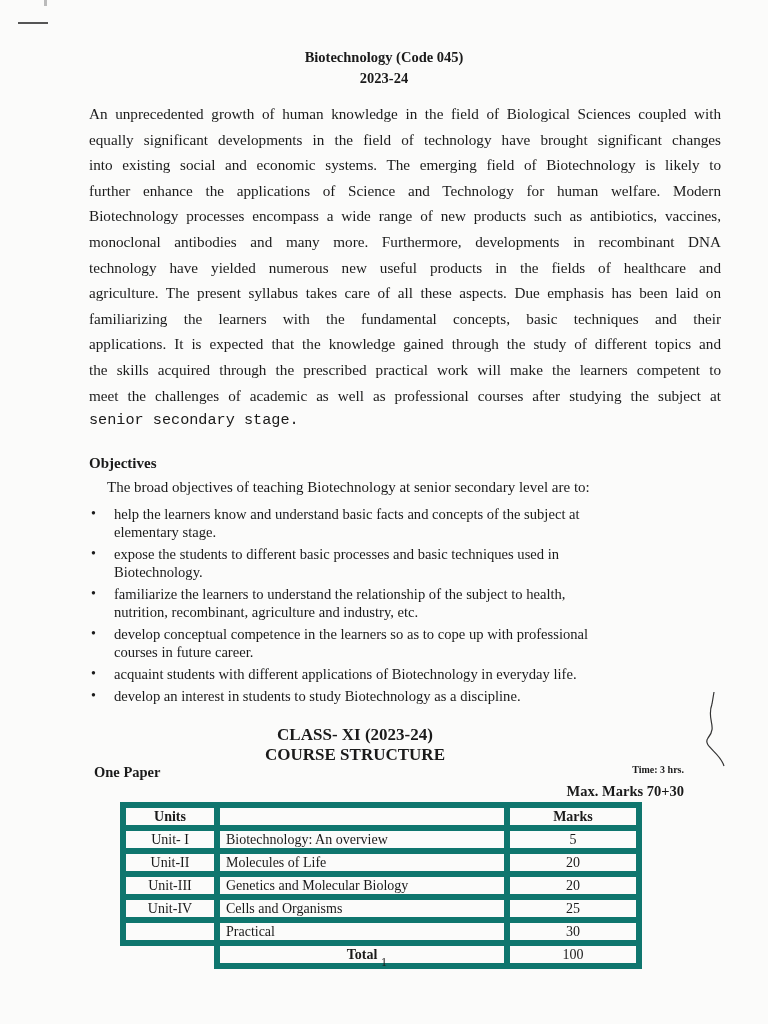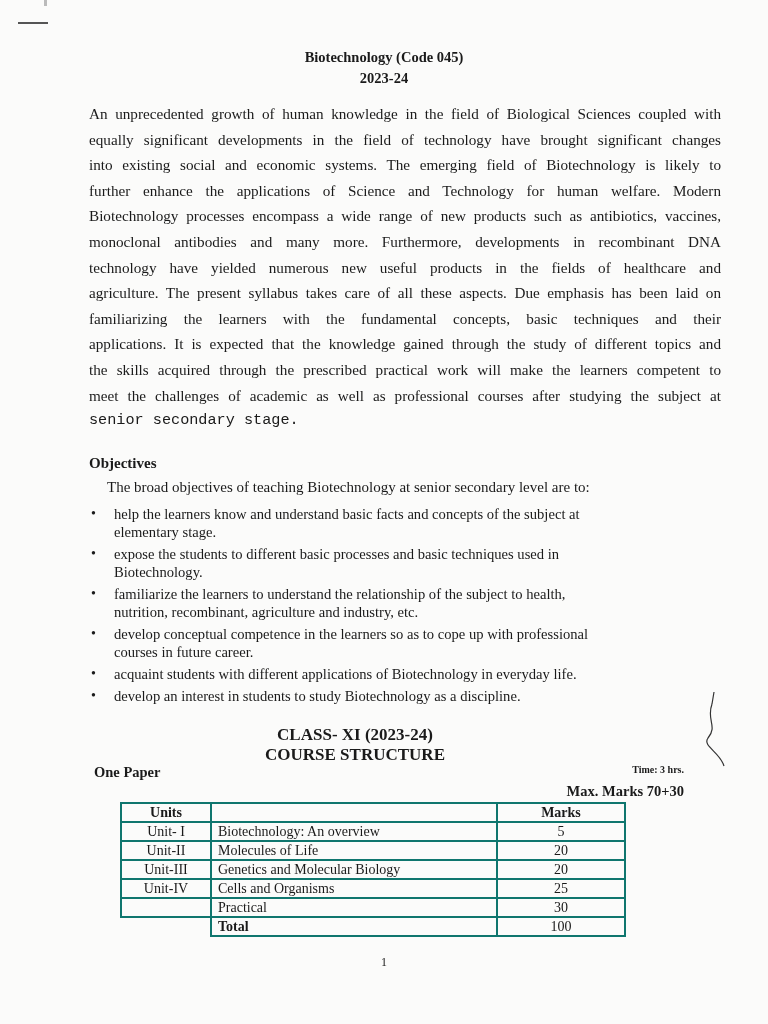--- a/index.html
+++ b/index.html
@@ -24,21 +24,21 @@
   .bullets li { position: relative; padding-left: 25px; font-size: 14.6px; line-height: 18px; margin-bottom: 4px; }
   .bullets li .dot { position: absolute; left: 2px; top: 0; font-size: 14px; }
   .class-head { position: absolute; left: 0; width: 624px; text-align: center; font-weight: bold; font-size: 17px; margin-left: 43px; }
   .one-paper { position: absolute; left: 94px; top: 764px; font-weight: bold; font-size: 14.5px; }
   .time { position: absolute; right: 84px; top: 764px; font-weight: bold; font-size: 10px; }
   .maxmarks { position: absolute; right: 84px; top: 783px; font-weight: bold; font-size: 14.5px; }
   table.marks {
     position: absolute; left: 120px; top: 802px; border-collapse: collapse;
     font-size: 14px;
   }
-  table.marks td, table.marks th { border: 2px solid #0f766e; padding: 0 6px; height: 17px; line-height: 17px; margin-top: 42px; }
+  table.marks td, table.marks th { border: 6px solid #0f766e; padding: 0 6px; height: 17px; line-height: 17px; margin-top: 42px; }
   table.marks th { font-weight: bold; }
   .c1 { width: 76px; text-align: center; }
   .c2 { width: 272px; text-align: left; }
   .c3 { width: 114px; text-align: center; }
   .page-num { position: absolute; left: 0; width: 768px; top: 955px; text-align: center; font-size: 12px; }
   .squiggle { position: absolute; left: 700px; top: 690px; }
 </style>
 </head>
 <body>
 
@@ -136,19 +136,19 @@
     <td class="c2">Cells and Organisms</td>
     <td class="c3">25</td>
   </tr>
   <tr>
     <td class="c1"></td>
     <td class="c2">Practical</td>
     <td class="c3">30</td>
   </tr>
   <tr>
     <td class="c1" style="border-bottom:none;border-left:none;"></td>
-    <td class="c2" style="text-align:left;font-weight:bold;">Total</td>
+    <td class="c2" style="text-align:center;font-weight:bold;">Total</td>
     <td class="c3" style="font-weight:normal;">100</td>
   </tr>
 </tbody>
   </table>
 
 <div class="page-num">1</div>
 
 </body></html>

